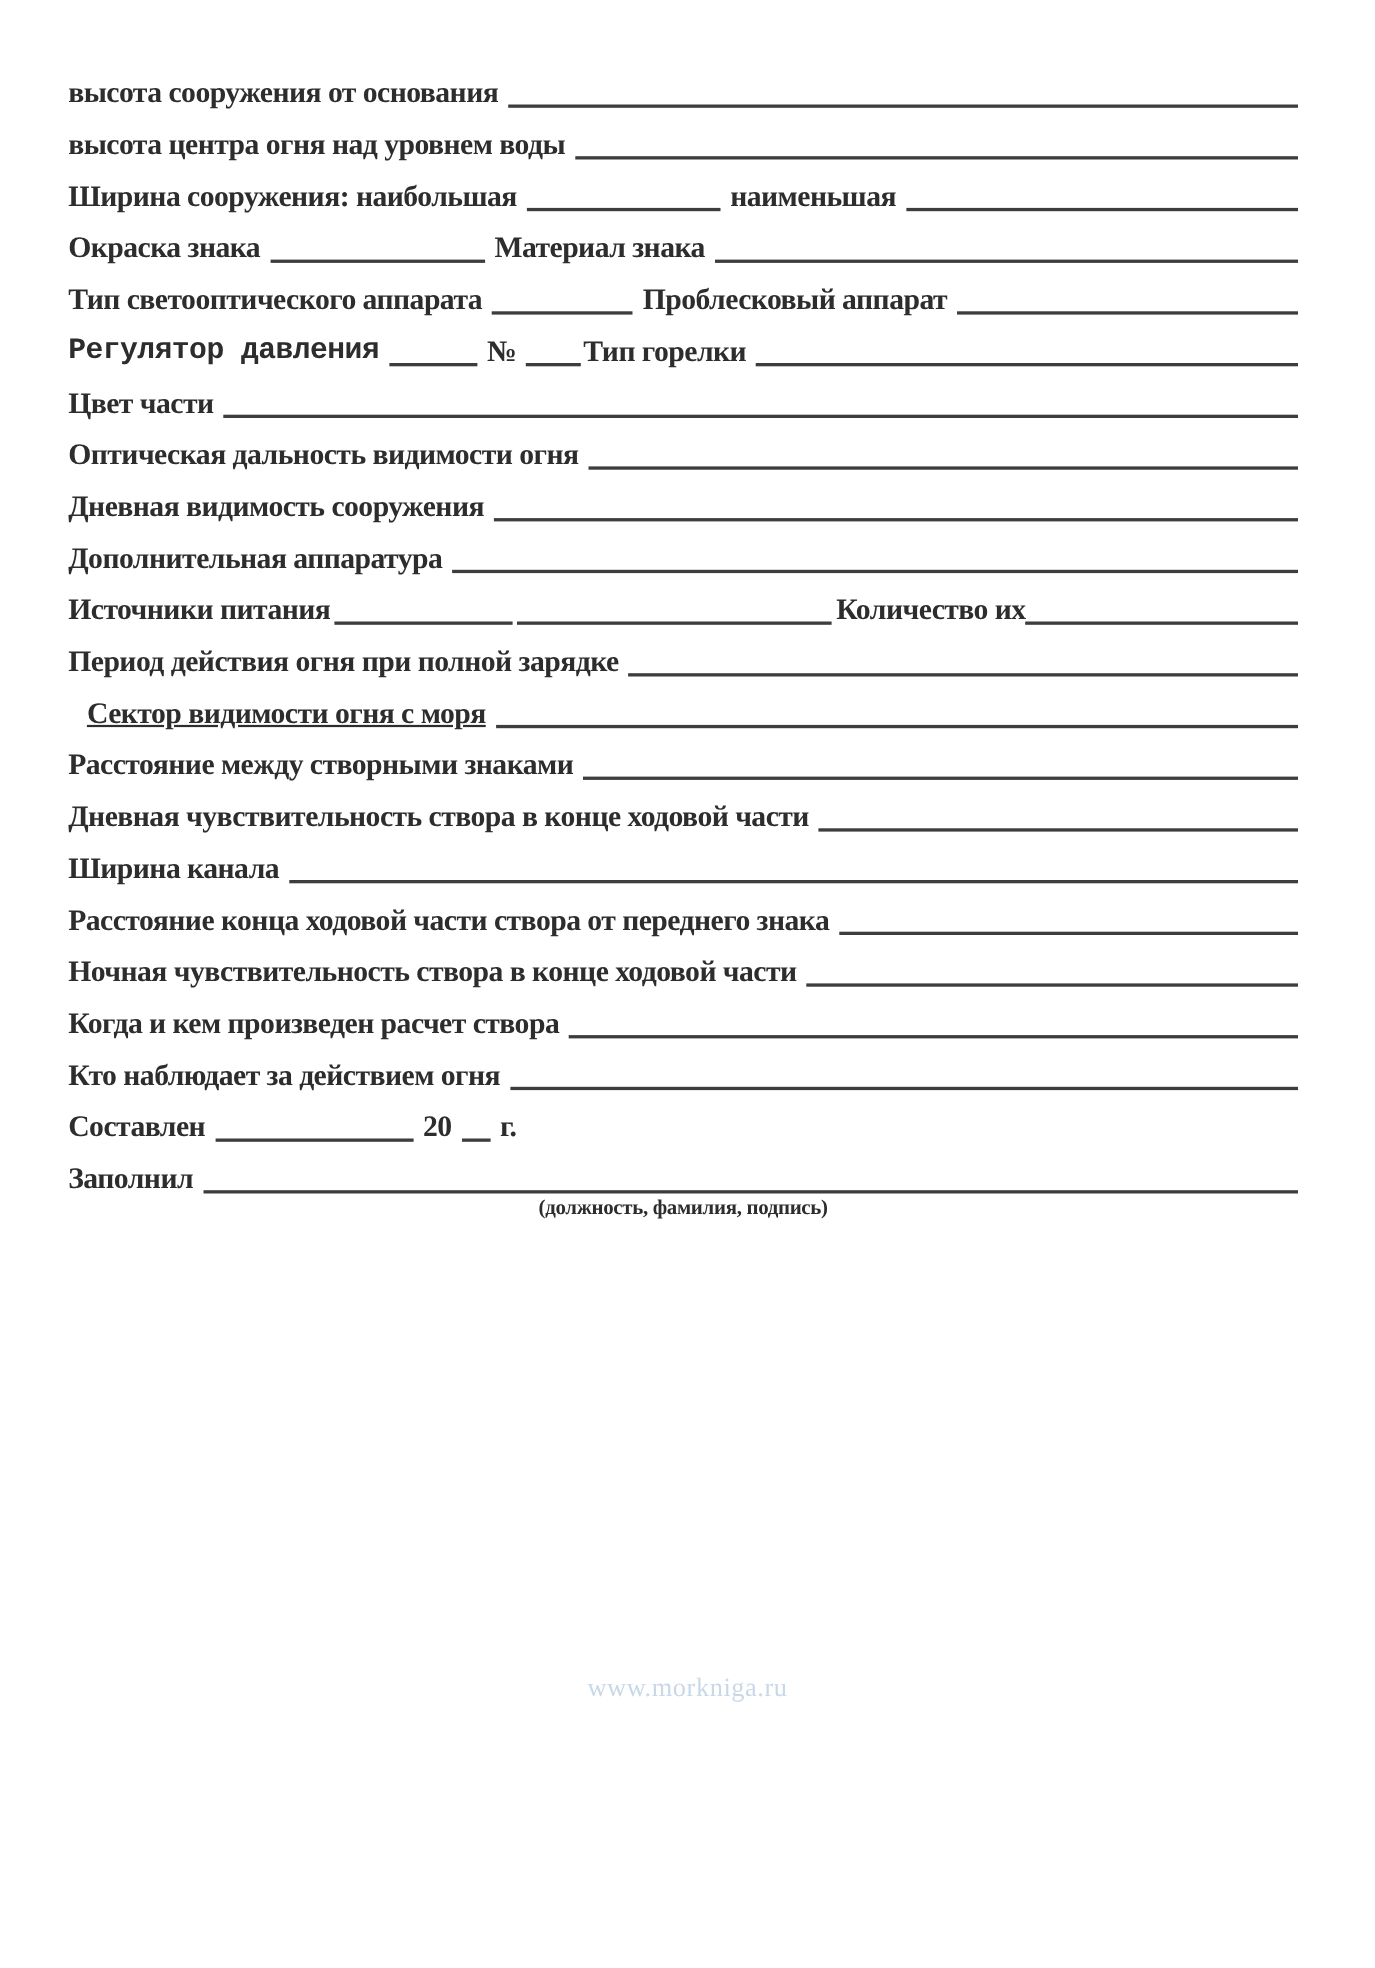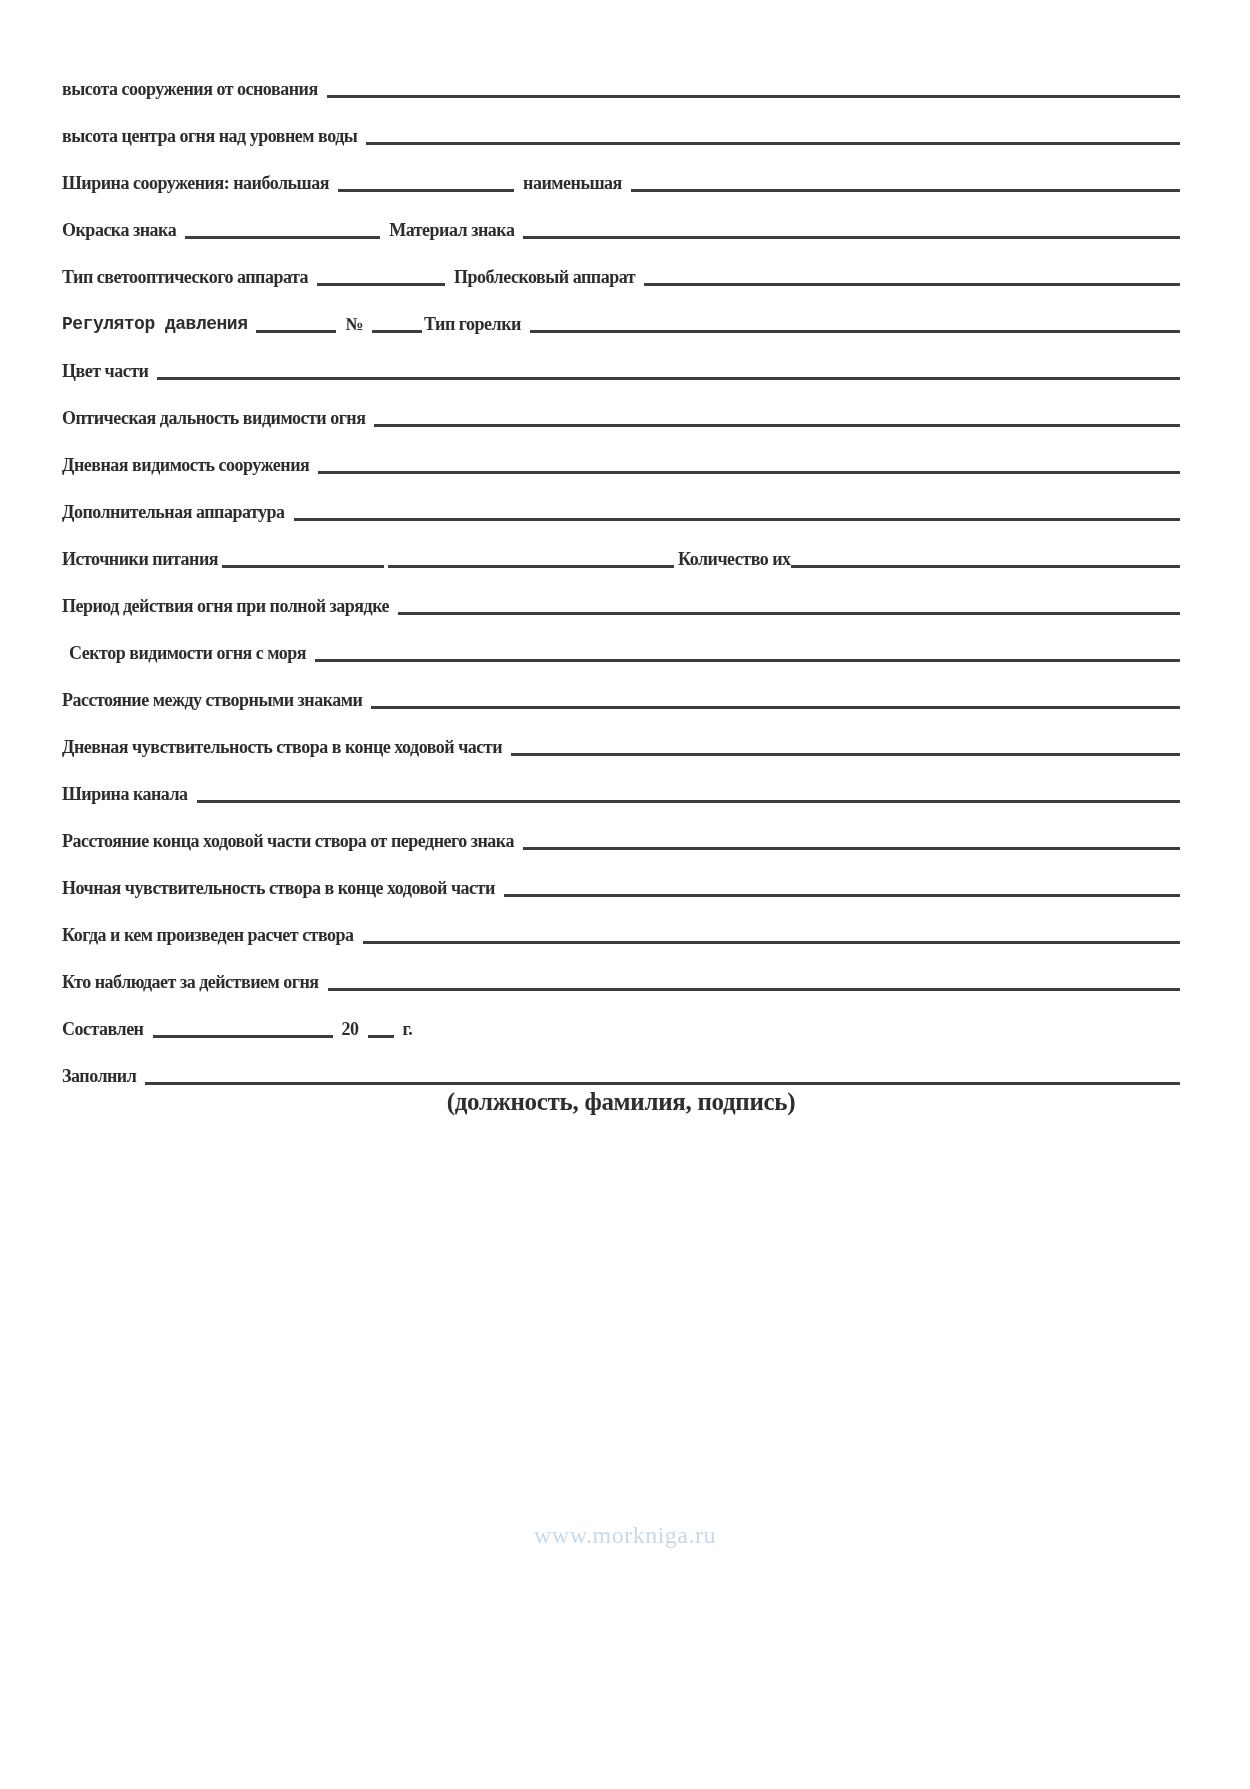--- a/index.html
+++ b/index.html
@@ -17,42 +17,42 @@
     right: 70px;
     top: 53px;
   }
   .row {
     display: flex;
     align-items: flex-end;
     height: 47px;
     white-space: nowrap;
   }
   .lbl {
-    font-size: 18px;
+    font-size: 27px;
     font-weight: 700;
     line-height: 1.15;
     letter-spacing: -0.5px;
     color: var(--ink, #2d2d2d);
     white-space: nowrap;
   }
   .fill {
     flex: 1 1 auto;
     min-width: 18px;
     height: 10px;
     margin-bottom: 2px;
     border-bottom: 3px solid var(--rule, #3d3d3d);
   }
   .fill.fixed { flex: 0 0 auto; }
   .caption {
     position: absolute;
     left: 62px;
     right: 70px;
     top: 1088px;
     text-align: center;
-    font-size: 25px;
+    font-size: 19px;
     font-weight: 700;
     letter-spacing: -0.3px;
     color: var(--ink, #2d2d2d);
   }
   .watermark {
     position: absolute;
     left: 0;
     right: 0;
     top: 1522px;
     text-align: center;
@@ -122,21 +122,21 @@
         <span class="fill fixed" style="margin-left: 4px; width: 162px;"></span>
         <span class="fill fixed" style="margin-left: 4px; width: 286px;"></span>
         <span class="lbl" style="margin-left: 4px;">Количество их</span>
         <span class="fill" style="margin-left: 0px;"></span>
       </div>
       <div class="row">
         <span class="lbl" style="margin-left: 0px;">Период действия огня при полной зарядке</span>
         <span class="fill" style="margin-left: 9px;"></span>
       </div>
       <div class="row">
-        <span class="lbl" style="margin-left: 7px;">Сектор видимости огня с моря</span>
+        <span class="lbl" style="margin-left: 17px; text-decoration: underline;">Сектор видимости огня с моря</span>
         <span class="fill" style="margin-left: 9px;"></span>
       </div>
       <div class="row">
         <span class="lbl" style="margin-left: 0px;">Расстояние между створными знаками</span>
         <span class="fill" style="margin-left: 9px;"></span>
       </div>
       <div class="row">
         <span class="lbl" style="margin-left: 0px;">Дневная чувствительность створа в конце ходовой части</span>
         <span class="fill" style="margin-left: 9px;"></span>
       </div>

